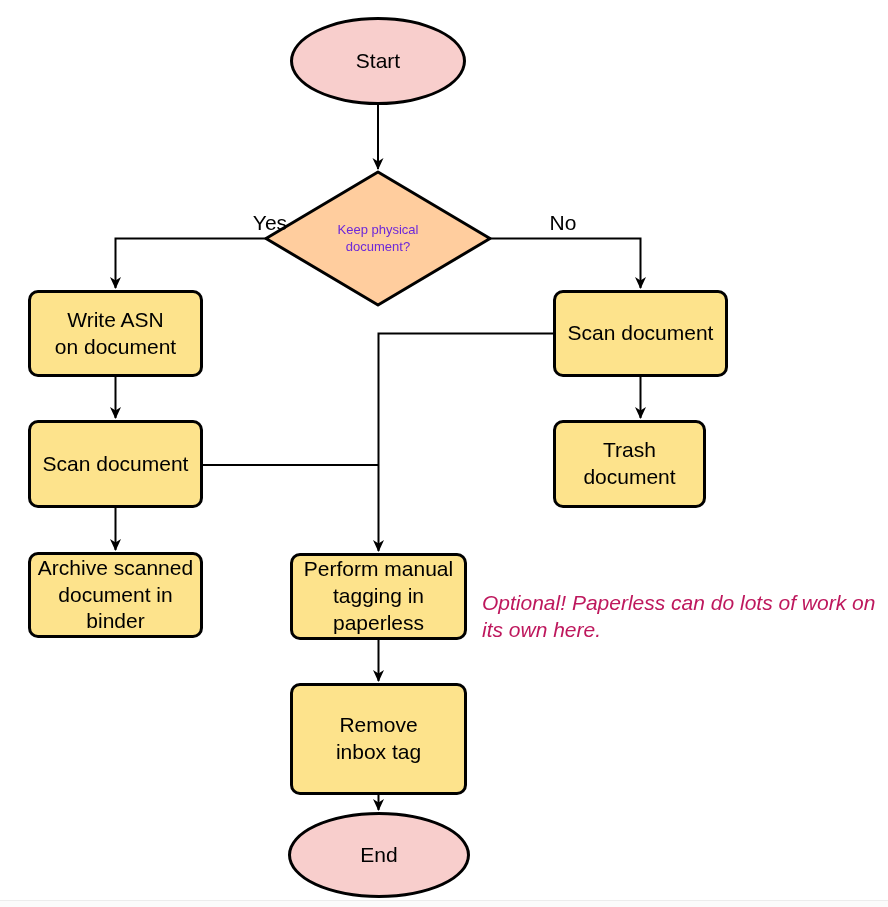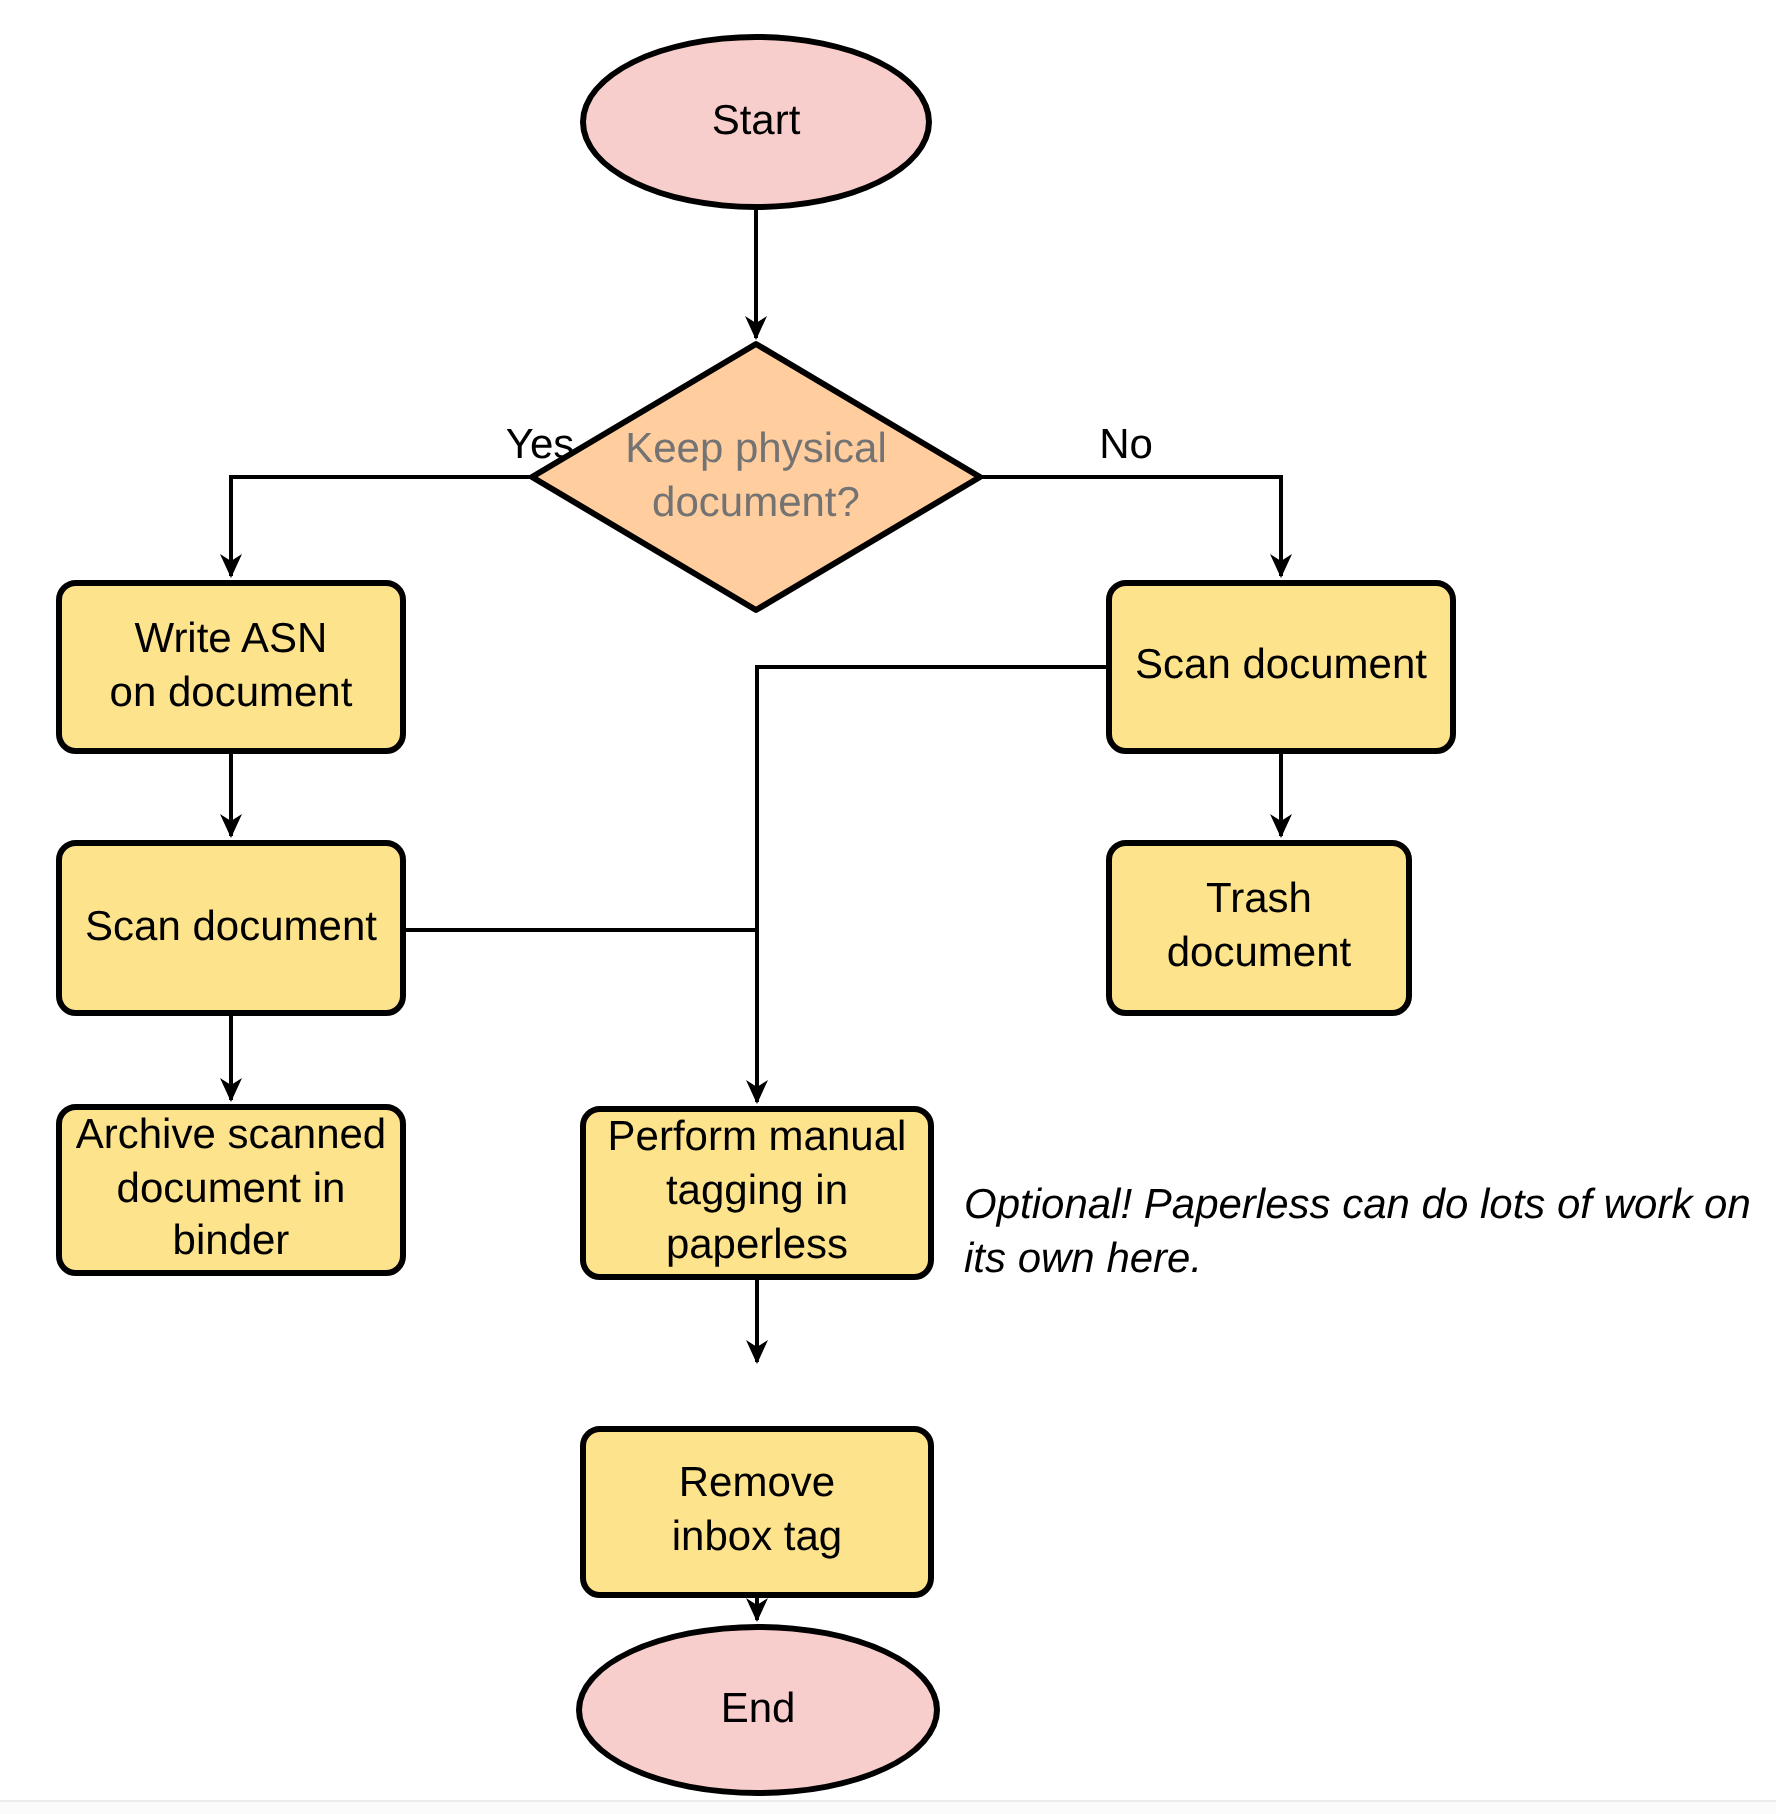--- a/index.html
+++ b/index.html
@@ -43,40 +43,40 @@
     background: var(--terminal-fill, #F8CECC);
     border-radius: 50%;
   }
   .decision-label {
     position: absolute;
     z-index: 2;
     display: flex;
     align-items: center;
     justify-content: center;
     text-align: center;
-    font-size: 21px;
+    font-size: 13px;
     line-height: 1.28;
-    color: #737373;
+    color: #6d28d9;
     white-space: pre-line;
   }
   .edge-label {
     position: absolute;
     z-index: 3;
     font-size: 21px;
     color: #000;
     text-align: center;
     margin-left: 38px;
   }
   .note {
     position: absolute;
     z-index: 3;
     font-size: 21px;
     font-style: italic;
     line-height: 1.3;
-    color: #000000;
+    color: #be185d;
     white-space: pre-line;
   }
   .page-bottom-edge {
     position: absolute;
     left: 0;
     right: 0;
     bottom: 0;
     height: 6px;
     border-top: 1px solid #ececec;
     background: #fbfbfb;
@@ -129,21 +129,21 @@
 binder</div>
 
   <div class="node process" style="left:553px; top:290px; width:175px; height:87px;">Scan document</div>
 
   <div class="node process" style="left:553px; top:420px; width:153px; height:88px;">Trash document</div>
 
   <div class="node process" style="left:290px; top:553px; width:177px; height:87px;">Perform manual
 tagging in
 paperless</div>
 
-  <div class="node process" style="left:290px; top:713px; width:177px; height:86px;">Remove
+  <div class="node process" style="left:290px; top:683px; width:177px; height:112px;">Remove
 inbox tag</div>
 
   <div class="node terminal" style="left:288px; top:812px; width:182px; height:86px;">End</div>
 
   <div class="note" style="left:482px; top:589px; width:400px;">Optional! Paperless can do lots of work on
 its own here.</div>
 
 </div>
 
 </body></html>

